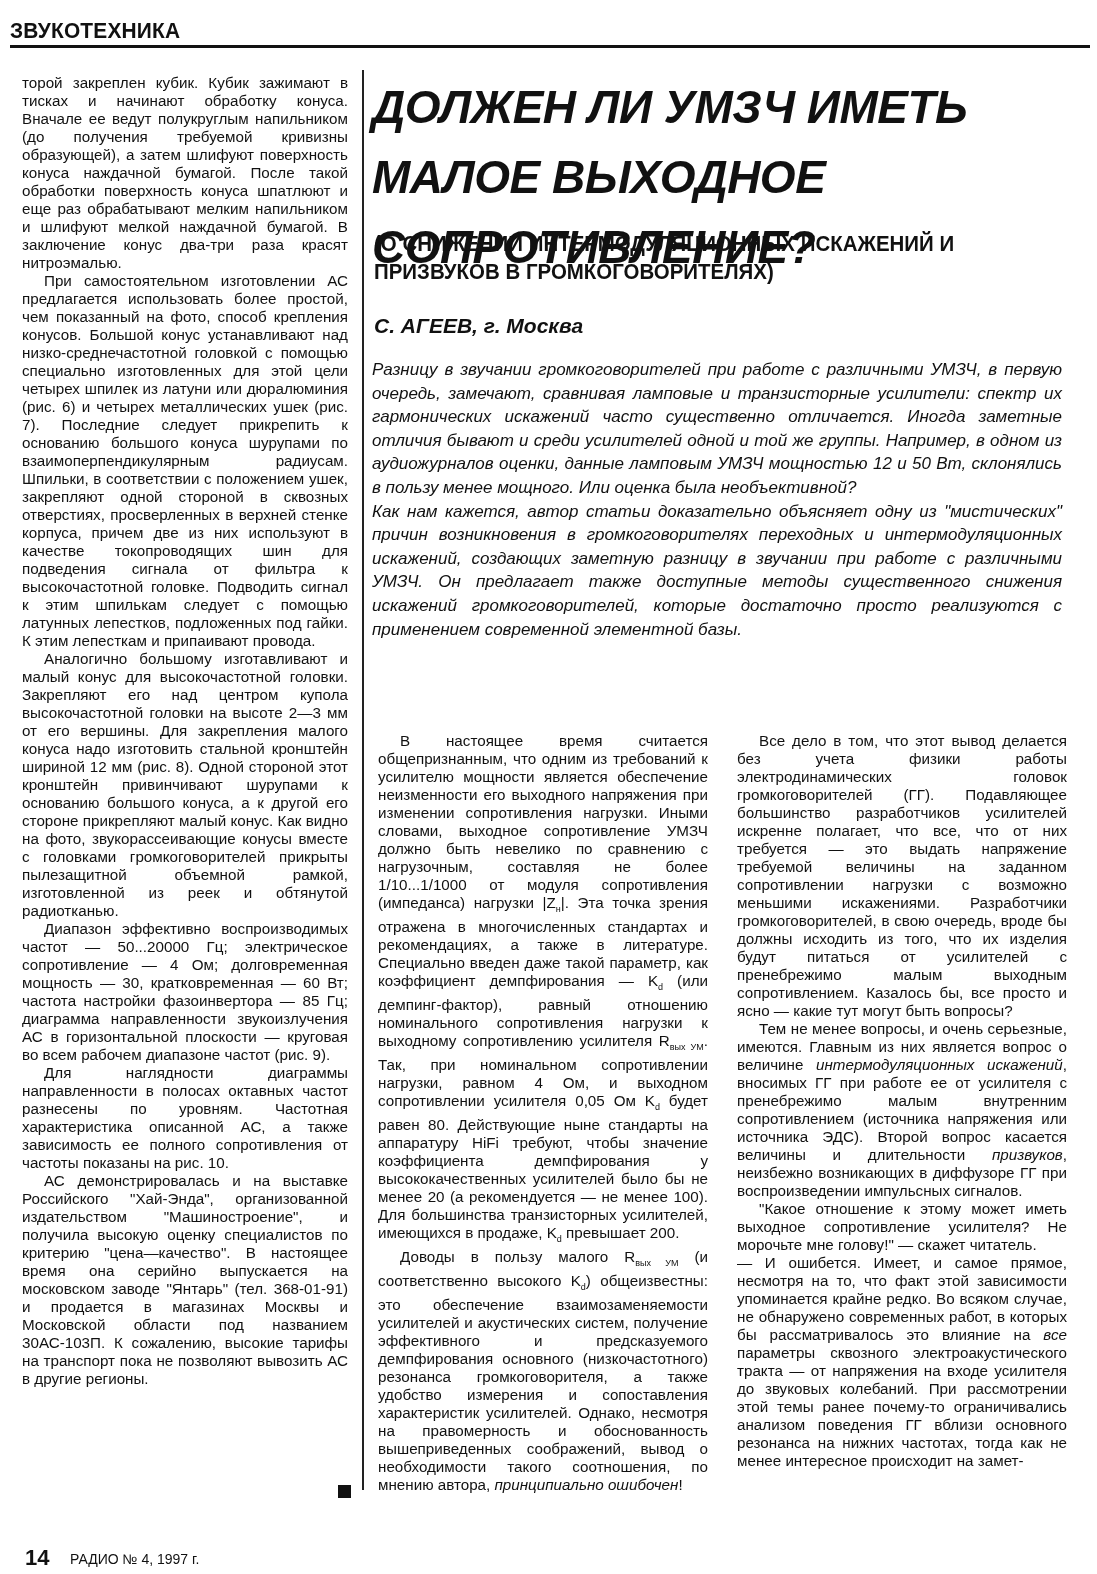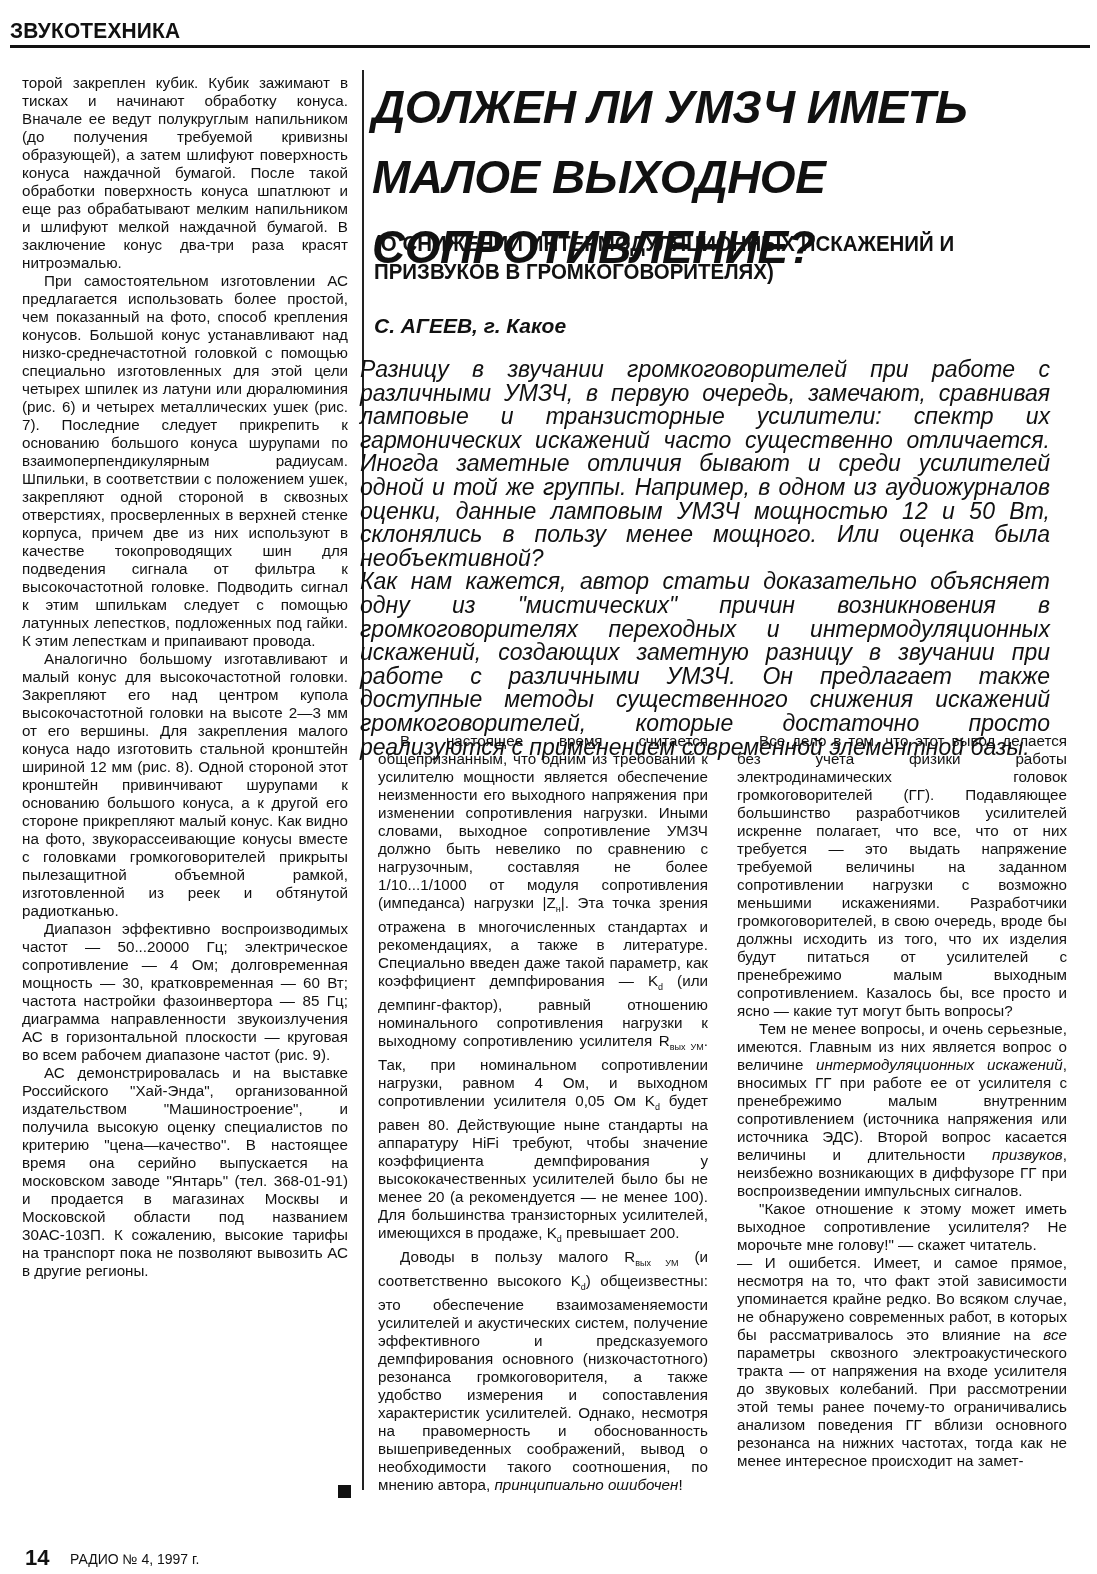--- a/index.html
+++ b/index.html
@@ -11,48 +11,49 @@
   .col { position: absolute; font-size: 15.2px; line-height: 18px; text-align: justify; hyphens: manual; }
   .col p { margin: 0; text-indent: 0; }
   .col p.ind { text-indent: 22px; }
   #col1 { left: 22px; top: 74px; width: 326px; }
   #col2 { left: 378px; top: 732px; width: 330px; }
   #col3 { left: 737px; top: 732px; width: 330px; }
 
   .title { position: absolute; left: 372px; top: 72px; width: 700px; font-size: 46px; line-height: 70px; font-weight: bold; font-style: italic; letter-spacing: -0.5px; }
   .subtitle { position: absolute; left: 374px; top: 230px; width: 700px; font-size: 22px; line-height: 28px; font-weight: bold; transform: scaleX(0.93); transform-origin: left; }
   .author { position: absolute; left: 374px; top: 314px; font-size: 21px; font-weight: bold; font-style: italic; }
-  .lead { position: absolute; left: 360px; top: 358px; width: 690px; font-size: 23px; line-height: 23.6px; font-style: italic; text-align: justify; }
+  .lead { position: absolute; left: 372px; top: 358px; width: 690px; font-size: 17px; line-height: 23.6px; font-style: italic; text-align: justify; }
   .lead p { margin: 0; }
 
   .end-mark { position: absolute; left: 338px; top: 1485px; width: 13px; height: 13px; background: #111; }
   .folio { position: absolute; left: 25px; top: 1545px; font-size: 22px; font-weight: bold; }
   .issue { position: absolute; left: 70px; top: 1551px; font-size: 14px; }
   i { font-style: italic; margin-top: 7px; }
   sub { font-size: 9px; }
 </style>
 </head>
 <body>
 
 <div class="section-head">ЗВУКОТЕХНИКА</div>
 <div class="head-rule"></div>
 <div class="vrule"></div>
 
 <div class="col" id="col1">
   <p>торой закреплен кубик. Кубик зажимают в тисках и начинают обработку конуса. Вначале ее ведут полукруглым напильником (до получения требуемой кривизны образующей), а затем шлифуют поверхность конуса наждачной бумагой. После такой обработки поверхность конуса шпатлюют и еще раз обрабатывают мелким напильником и шлифуют мелкой наждачной бумагой. В заключение конус два-три раза красят нитроэмалью.</p>
   <p class="ind">При самостоятельном изготовлении АС предлагается использовать более простой, чем показанный на фото, способ крепления конусов. Большой конус устанавливают над низко-среднечастотной головкой с помощью специально изготовленных для этой цели четырех шпилек из латуни или дюралюминия (рис. 6) и четырех металлических ушек (рис. 7). Последние следует прикрепить к основанию большого конуса шурупами по взаимоперпендикулярным радиусам. Шпильки, в соответствии с положением ушек, закрепляют одной стороной в сквозных отверстиях, просверленных в верхней стенке корпуса, причем две из них используют в качестве токопроводящих шин для подведения сигнала от фильтра к высокочастотной головке. Подводить сигнал к этим шпилькам следует с помощью латунных лепестков, подложенных под гайки. К этим лепесткам и припаивают провода.</p>
   <p class="ind">Аналогично большому изготавливают и малый конус для высокочастотной головки. Закрепляют его над центром купола высокочастотной головки на высоте 2—3 мм от его вершины. Для закрепления малого конуса надо изготовить стальной кронштейн шириной 12 мм (рис. 8). Одной стороной этот кронштейн привинчивают шурупами к основанию большого конуса, а к другой его стороне прикрепляют малый конус. Как видно на фото, звукорассеивающие конусы вместе с головками громкоговорителей прикрыты пылезащитной объемной рамкой, изготовленной из реек и обтянутой радиотканью.</p>
   <p class="ind">Диапазон эффективно воспроизводимых частот — 50...20000 Гц; электрическое сопротивление — 4 Ом; долговременная мощность — 30, кратковременная — 60 Вт; частота настройки фазоинвертора — 85 Гц; диаграмма направленности звукоизлучения АС в горизонтальной плоскости — круговая во всем рабочем диапазоне частот (рис. 9).</p>
+  <p class="ind">Для наглядности диаграммы направленности в полосах октавных частот разнесены по уровням. Частотная характеристика описанной АС, а также зависимость ее полного сопротивления от частоты показаны на рис. 10.</p>
   <p class="ind">АС демонстрировалась и на выставке Российского "Хай-Энда", организованной издательством "Машиностроение", и получила высокую оценку специалистов по критерию "цена—качество". В настоящее время она серийно выпускается на московском заводе "Янтарь" (тел. 368-01-91) и продается в магазинах Москвы и Московской области под названием 30АС-103П. К сожалению, высокие тарифы на транспорт пока не позволяют вывозить АС в другие регионы.</p>
 </div>
 <div class="end-mark"></div>
 
 <div class="title">ДОЛЖЕН ЛИ УМЗЧ ИМЕТЬ МАЛОЕ ВЫХОДНОЕ СОПРОТИВЛЕНИЕ?</div>
 <div class="subtitle">(О СНИЖЕНИИ ИНТЕРМОДУЛЯЦИОННЫХ ИСКАЖЕНИЙ И ПРИЗВУКОВ В ГРОМКОГОВОРИТЕЛЯХ)</div>
-<div class="author">С. АГЕЕВ, г. Какое</div>
+<div class="author">С. АГЕЕВ, г. Москва</div>
 
 <div class="lead">
   <p>Разницу в звучании громкоговорителей при работе с различными УМЗЧ, в первую очередь, замечают, сравнивая ламповые и транзисторные усилители: спектр их гармонических искажений часто существенно отличается. Иногда заметные отличия бывают и среди усилителей одной и той же группы. Например, в одном из аудиожурналов оценки, данные ламповым УМЗЧ мощностью 12 и 50 Вт, склонялись в пользу менее мощного. Или оценка была необъективной?</p>
   <p>Как нам кажется, автор статьи доказательно объясняет одну из "мистических" причин возникновения в громкоговорителях переходных и интермодуляционных искажений, создающих заметную разницу в звучании при работе с различными УМЗЧ. Он предлагает также доступные методы существенного снижения искажений громкоговорителей, которые достаточно просто реализуются с применением современной элементной базы.</p>
 </div>
 
 <div class="col" id="col2">
   <p class="ind"><span>В настоящее время считается общепризнанным, что одним из требований к усилителю мощности является обеспечение неизменности его выходного напряжения при изменении сопротивления нагрузки. Иными словами, выходное сопротивление УМЗЧ должно быть невелико по сравнению с нагрузочным, составляя не более 1/10...1/1000 от модуля сопротивления (импеданса) нагрузки |Z</span><sub>н</sub><span>|. Эта точка зрения отражена в многочисленных стандартах и рекомендациях, а также в литературе. Специально введен даже такой параметр, как коэффициент демпфирования — K</span><sub>d</sub><span> (или демпинг-фактор), равный отношению номинального сопротивления нагрузки к выходному сопротивлению усилителя R</span><sub>вых УМ</sub><span>. Так, при номинальном сопротивлении нагрузки, равном 4 Ом, и выходном сопротивлении усилителя 0,05 Ом K</span><sub>d</sub><span> будет равен 80. Действующие ныне стандарты на аппаратуру HiFi требуют, чтобы значение коэффициента демпфирования у высококачественных усилителей было бы не менее 20 (а рекомендуется — не менее 100). Для большинства транзисторных усилителей, имеющихся в продаже, K</span><sub>d</sub><span> превышает 200.</span></p>
   <p class="ind"><span>Доводы в пользу малого R</span><sub>вых УМ</sub><span> (и соответственно высокого K</span><sub>d</sub><span>) общеизвестны: это обеспечение взаимозаменяемости усилителей и акустических систем, получение эффективного и предсказуемого демпфирования основного (низкочастотного) резонанса громкоговорителя, а также удобство измерения и сопоставления характеристик усилителей. Однако, несмотря на правомерность и обоснованность вышеприведенных соображений, вывод о необходимости такого соотношения, по мнению автора, </span><i>принципиально ошибочен</i><span>!</span></p>
 </div>

